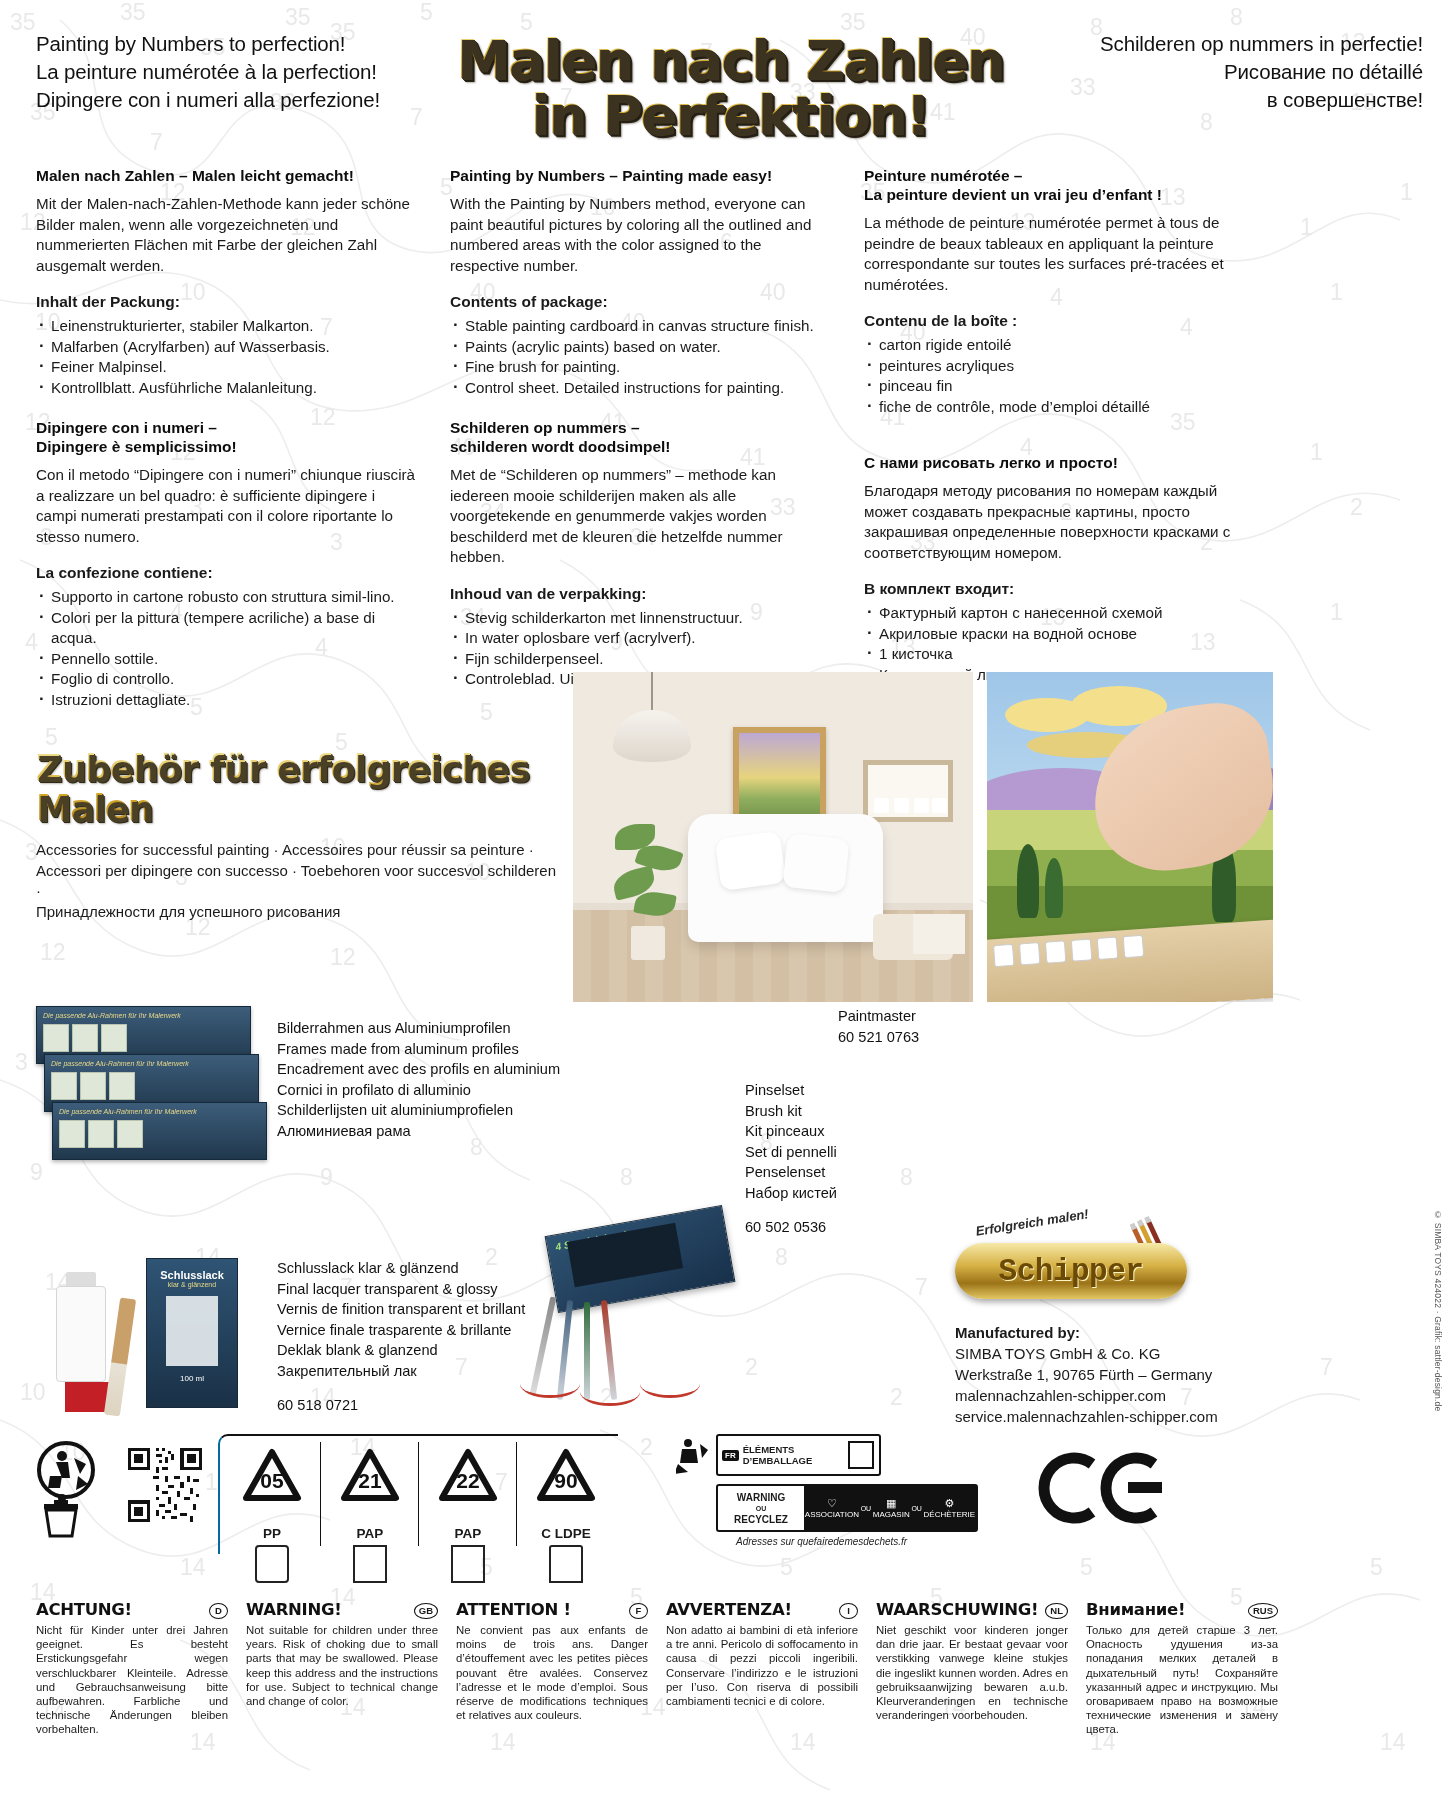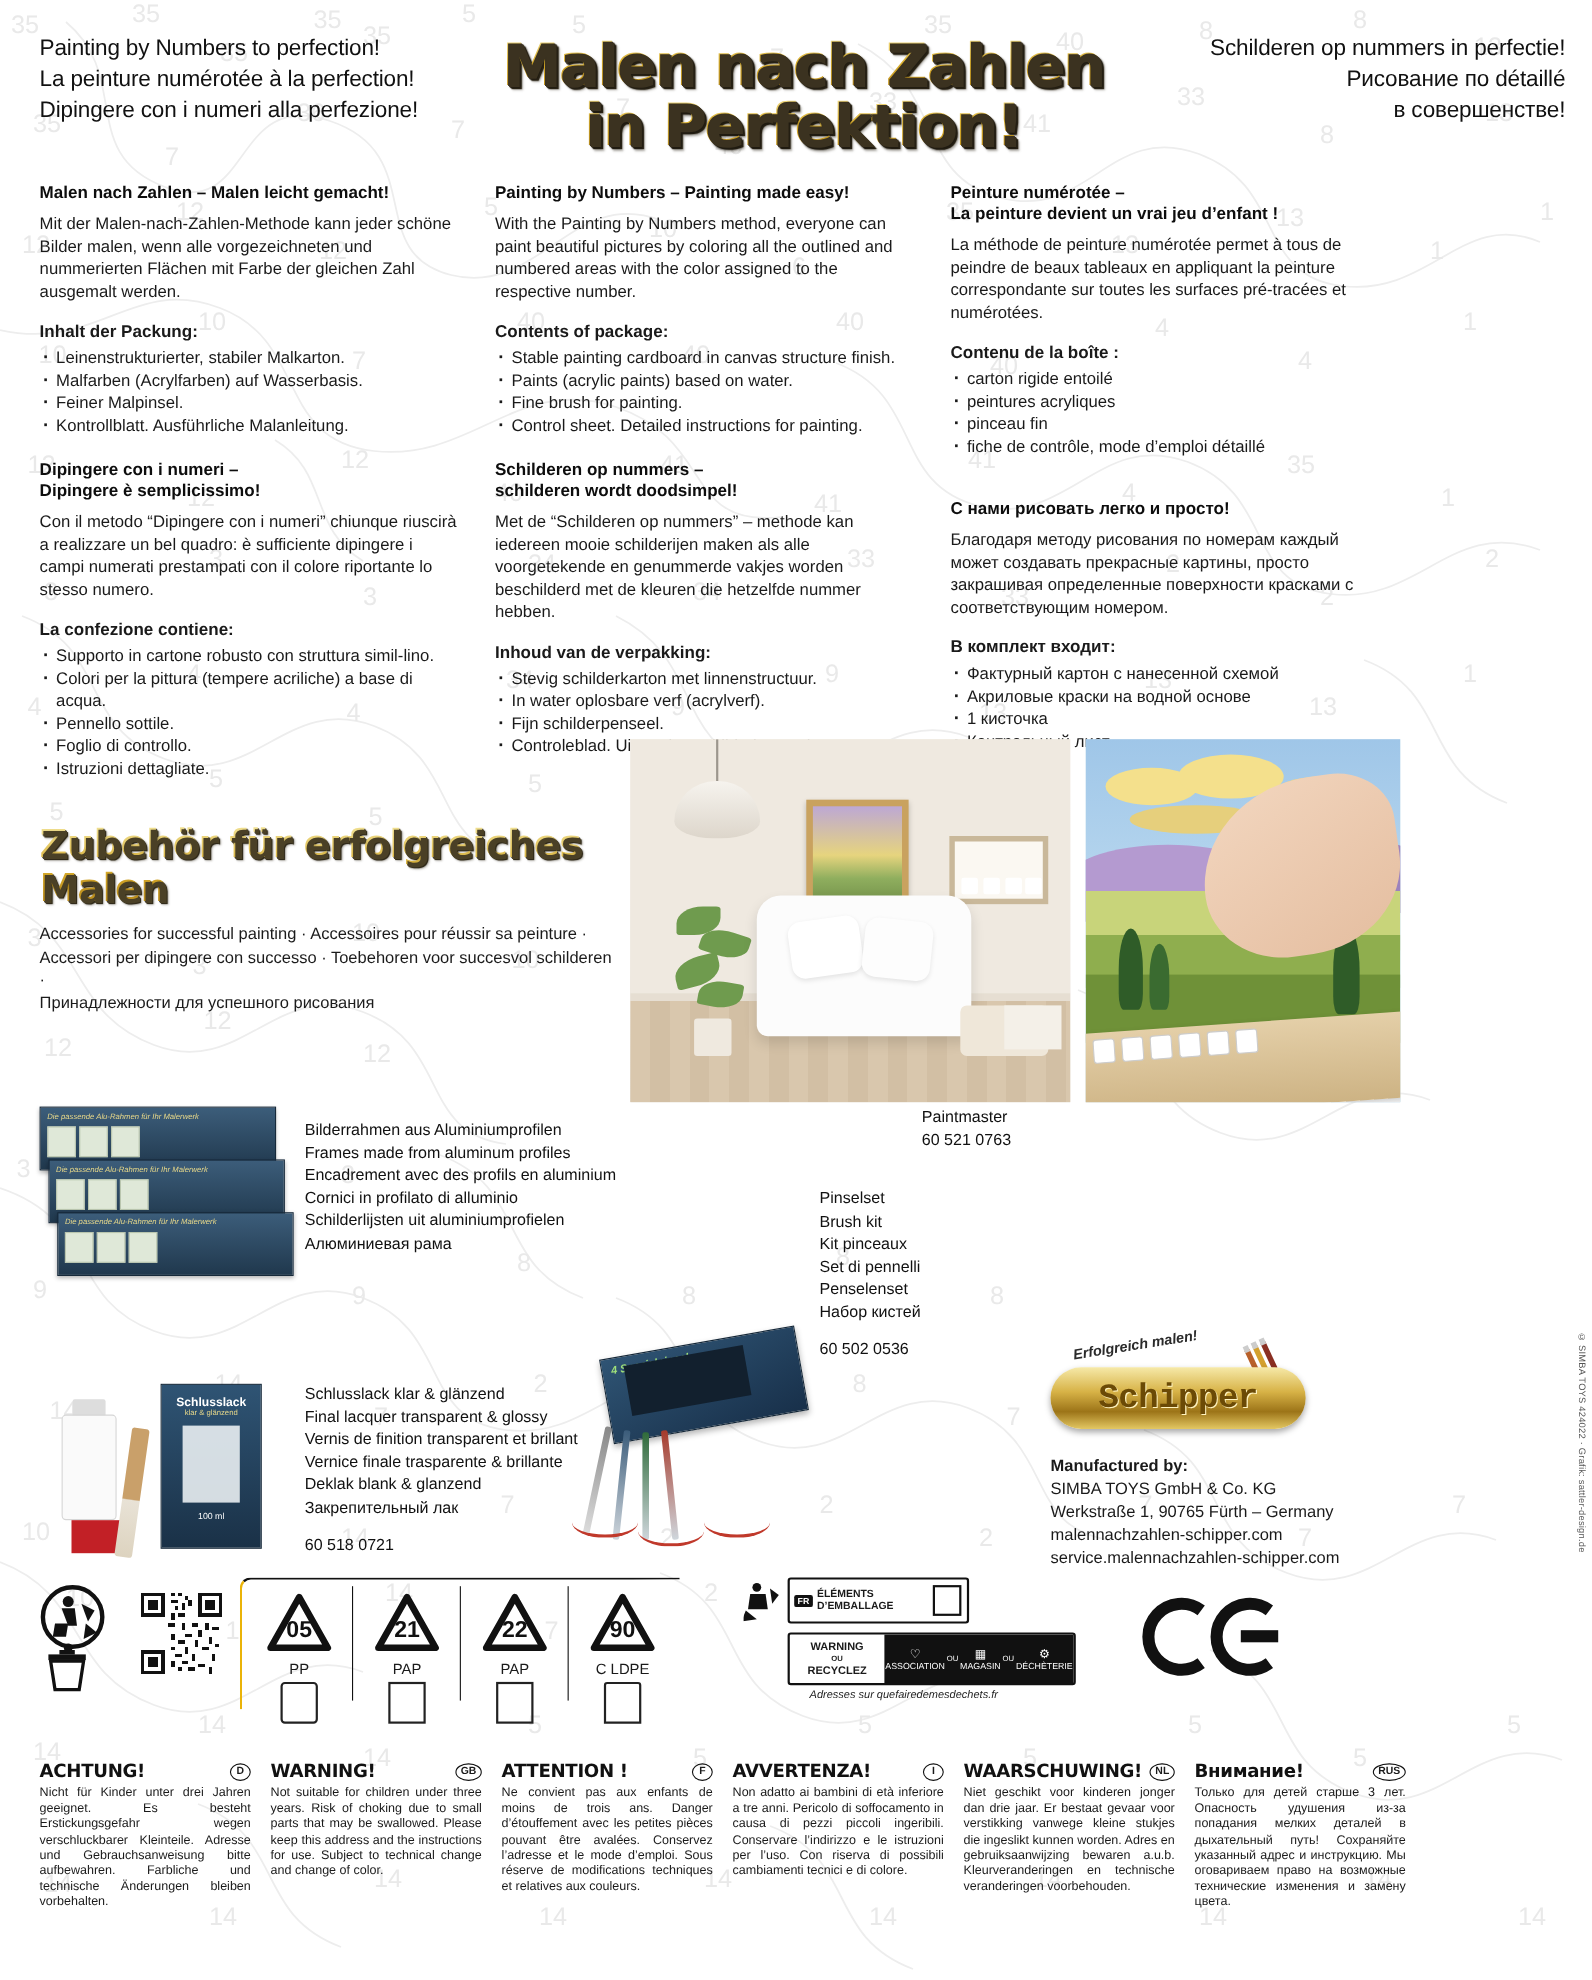--- a/index.html
+++ b/index.html
@@ -201,24 +201,24 @@
      font-size:8.5px;color:#555;writing-mode:vertical-rl;z-index:4;letter-spacing:.2px;}
 
   
   .manu{position:absolute;left:955px;top:1322px;width:430px;z-index:4;font-size:15px;line-height:21px;}
 
   
   .symbols{position:absolute;left:36px;top:1430px;width:1375px;height:135px;z-index:4;}
   .sym-recycle{position:absolute;left:0;top:10px;width:72px;height:100px;}
   .qr{position:absolute;left:92px;top:18px;width:74px;height:74px;}
   .tri-group{position:absolute;left:182px;top:4px;width:400px;height:120px;
-     border-top:2px solid #111;border-left:2px solid #eab308;border-radius:10px 0 0 0;}
+     border-top:2px solid #111;border-left:2px solid #0369a1;border-radius:10px 0 0 0;}
   .tri-item{position:absolute;top:10px;width:92px;text-align:center;}
   .tri{width:72px;height:62px;margin:0 auto;}
-  .tri-lbl{font-size:13.5px;font-weight:normal;margin-top:2px;}
+  .tri-lbl{font-size:13.5px;font-weight:bold;margin-top:18px;}
   .tri-sep{position:absolute;top:6px;width:1px;height:104px;background:#111;}
   .tri-icon{width:34px;height:38px;margin:4px auto 0;border:2px solid #222;}
   .fr-block{position:absolute;left:640px;top:0px;width:310px;height:130px;}
   .fr-top{position:absolute;left:40px;top:4px;width:165px;height:42px;border:2px solid #111;border-radius:3px;
      display:flex;align-items:center;}
   .fr-badge{background:#111;color:#fff;font-size:8px;font-weight:bold;padding:1px 3px;border-radius:2px;}
   .fr-bottom{position:absolute;left:40px;top:54px;width:262px;height:48px;border:2px solid #111;border-radius:3px;display:flex;}
   .fr-dark{background:#111;color:#fff;flex:1;display:flex;align-items:center;justify-content:space-around;font-size:8px;}
   .fr-note{position:absolute;left:60px;top:106px;font-size:10px;color:#222;font-style:italic;}
   .ce{position:absolute;left:1000px;top:18px;font-family:"DejaVu Sans",sans-serif;

